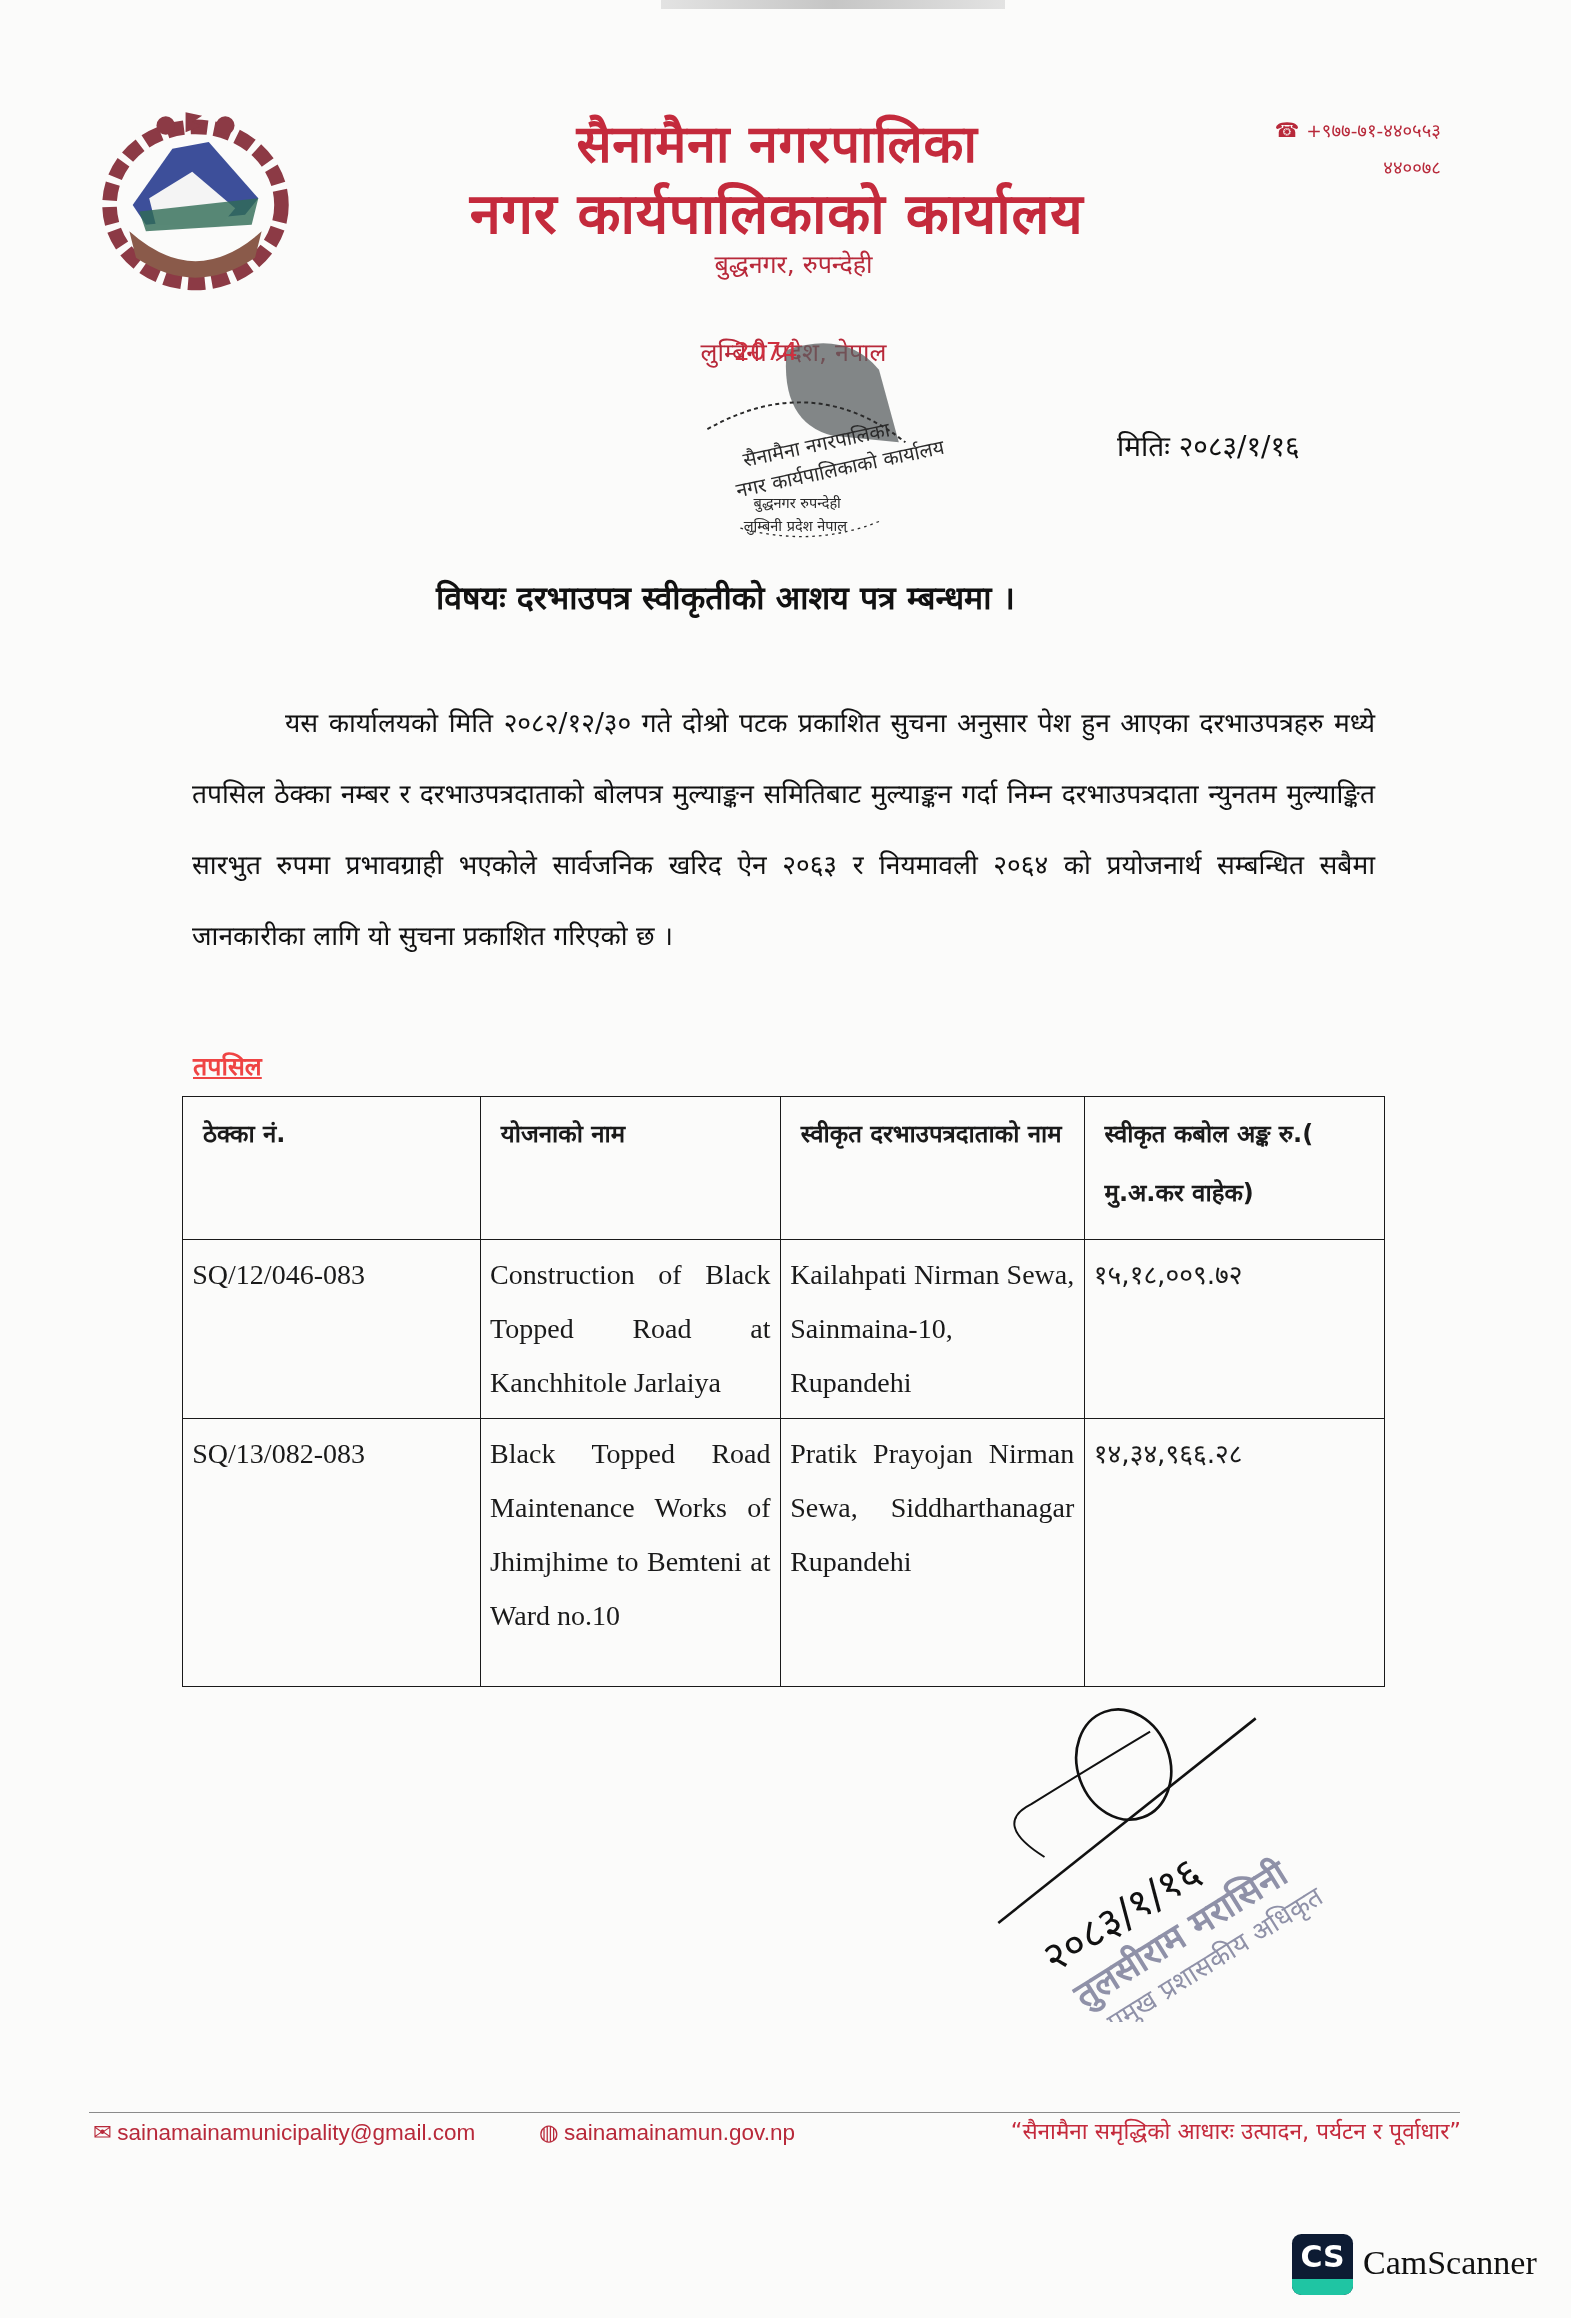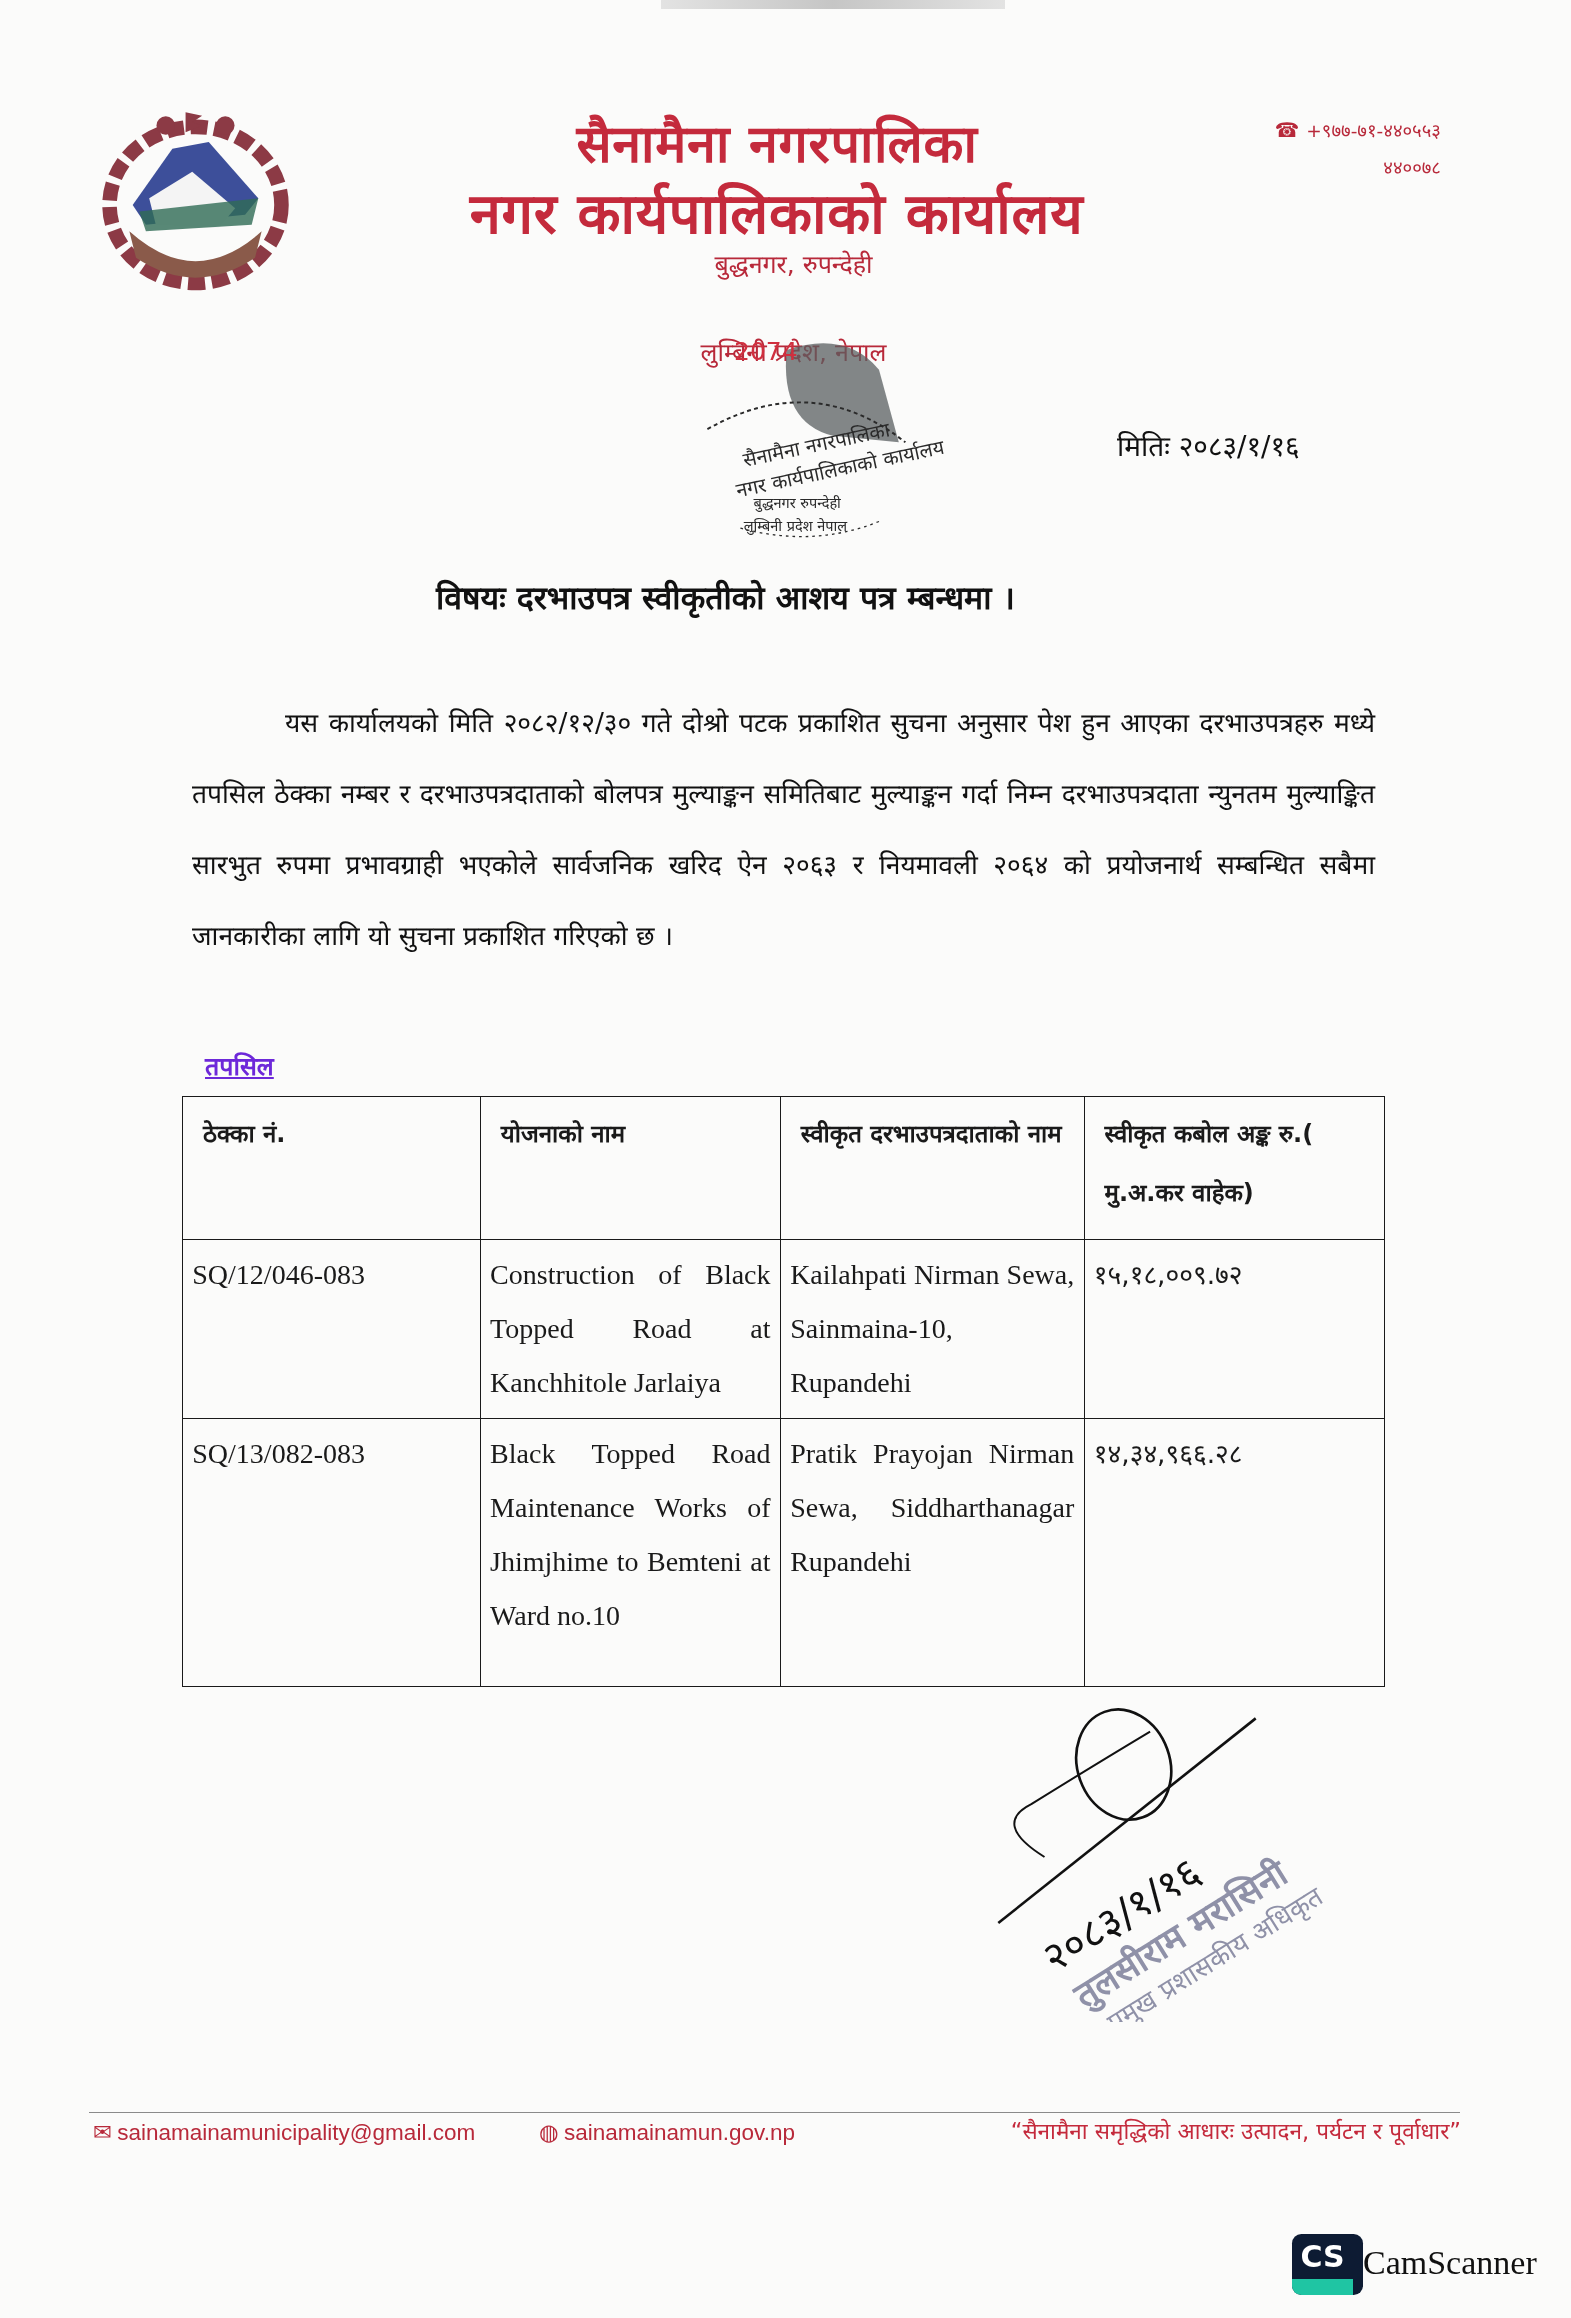--- a/index.html
+++ b/index.html
@@ -18,39 +18,39 @@
   .phone { left:1203px; top:112px; width:238px; text-align:right; font-family:"DejaVu Sans", sans-serif; font-size:18.5px; color:#b8293a; line-height:37px; }
   .phone-icon { display:inline-block; margin-right:6.6px; color:#b8293a; font-size:20px; }
   
   .est-year { left:734px; top:337px; font-family:"DejaVu Sans", sans-serif; font-size:25px; color:#d0303f; }
   .stamp { left:681px; top:330px; width:264px; height:218px; }
   .stamp-text { fill:#2a2a2a; font-family:"DejaVu Sans", sans-serif; }
   .date { left:1117px; top:426px; font-family:"DejaVu Sans", sans-serif; font-size:28px; color:#111; }
   .subject { left:436px; top:575px; width:793px; font-family:"DejaVu Sans", sans-serif; font-weight:bold; font-size:32px; color:#111; }
   .body-text { left:192px; top:687px; width:1183px; font-family:"DejaVu Sans", sans-serif; font-size:26.4px; line-height:71px; text-align:justify; color:#111; }
   .body-text .indent { display:inline-block; width:93px; }
-  .tapasil { left:193px; top:1048px; font-family:"DejaVu Sans", sans-serif; font-size:25px; font-weight:bold; text-decoration:underline; color:#6d28d9;margin-left:12px; }
+  .tapasil { left:193px; top:1048px; font-family:"DejaVu Sans", sans-serif; font-size:25px; font-weight:bold; text-decoration:underline; color:#ef4444; }
   
   table.tbl { position:absolute; left:182px; top:1096px; width:1203px; border-collapse:collapse; }
   table.tbl td, table.tbl th { border:1.7px solid #1a1a1a; vertical-align:top; padding:8px 9.3px; }
   table.tbl th { font-family:"DejaVu Sans", sans-serif; font-weight:bold; font-size:24px; text-align:left; line-height:59px; height:126px;padding-left:20px; }
   table.tbl td { font-family:"Liberation Serif", serif; font-size:28px; line-height:54px; text-align:justify; }
   table.tbl td.num { font-family:"DejaVu Sans", sans-serif; font-size:26.4px; }
   .c1 { width:283px; } .c2 { width:284px; } .c3 { width:284px; } .c4 { width:284px; }
   tr.r1 td { height:145px; } tr.r2 td { height:251px; }
   
   .sig { left:952px; top:1692px; width:449px; height:330px; }
   
   .footer-rule { left:89px; top:2112px; width:1371px; height:1.3px; background:#8a8a8a; }
   .footer-email { left:93px; top:2119px; font-family:"Liberation Sans", sans-serif; font-size:22.5px; color:#b8293a; }
   .footer-web { left:539px; top:2119px; font-family:"Liberation Sans", sans-serif; font-size:22.5px; color:#b8293a; }
   .footer-motto { left:886px; top:2115px; width:575px; text-align:right; font-family:"DejaVu Sans", sans-serif; font-size:22.5px; color:#c42a3c; }
   .ficon { display:inline-block; margin-right:5.3px; }
   
-  .cs-badge { left:1292px; top:2234px; width:61px; height:61px; border-radius:9.3px; overflow:hidden; background:#0d1b33;padding-left:10px; }
+  .cs-badge { left:1292px; top:2234px; width:61px; height:61px; border-radius:9.3px; overflow:hidden; background:#0d1b33; }
   .cs-badge .cs-letters { position:absolute; left:0; top:5.3px; width:61px; text-align:center; color:#fff; font-family:"DejaVu Sans", sans-serif; font-weight:bold; font-size:30px; }
   .cs-badge .cs-stripe { position:absolute; left:0; bottom:0; width:61px; height:16px; background:#1fc5a3; }
   .cs-label { left:1363px; top:2244px; font-family:"Liberation Serif", serif; font-size:34px; color:#111; }
   .topscrap { left:661px; top:0; width:344px; height:9.3px; background:linear-gradient(90deg,#cfcfcf,#9a9a9a,#cfcfcf); opacity:.55; }
 </style>
 </head>
 <body>
 
 <div class="abs topscrap"></div>
 

